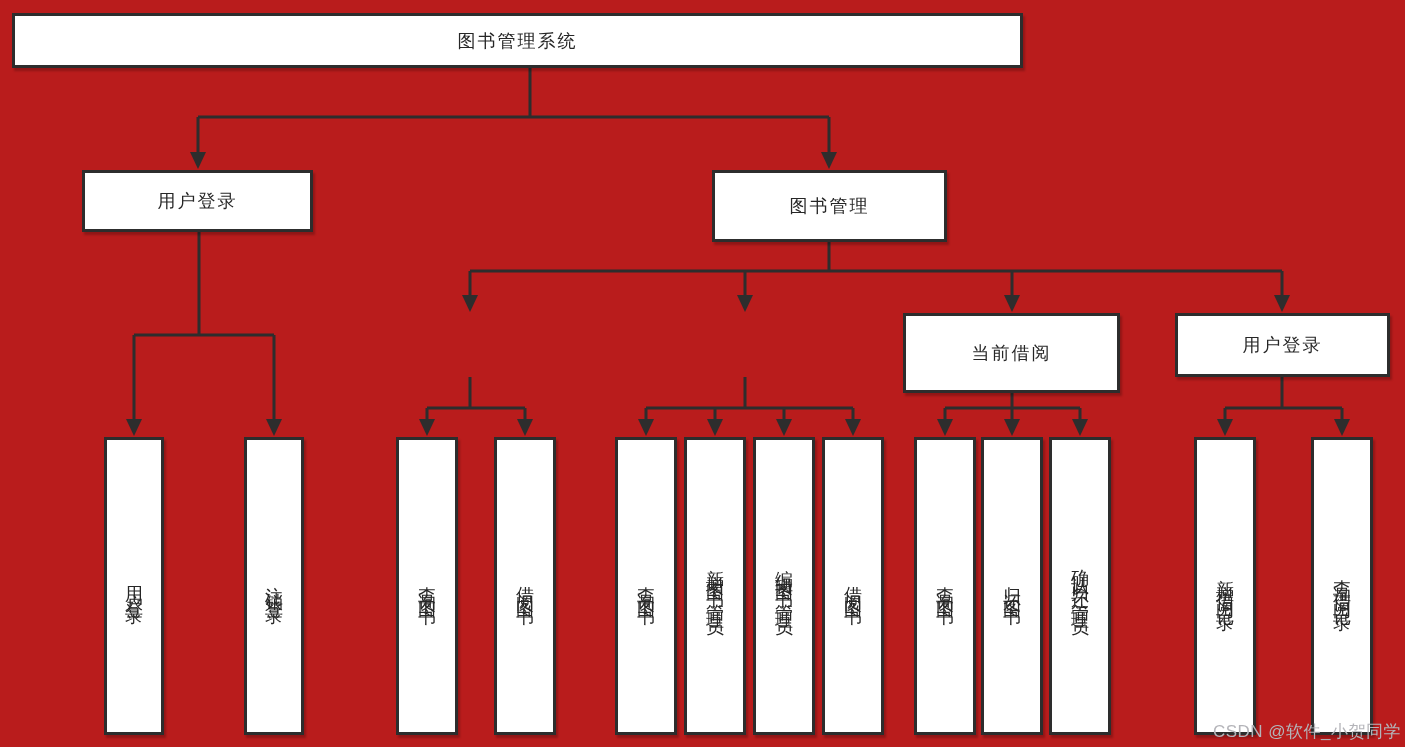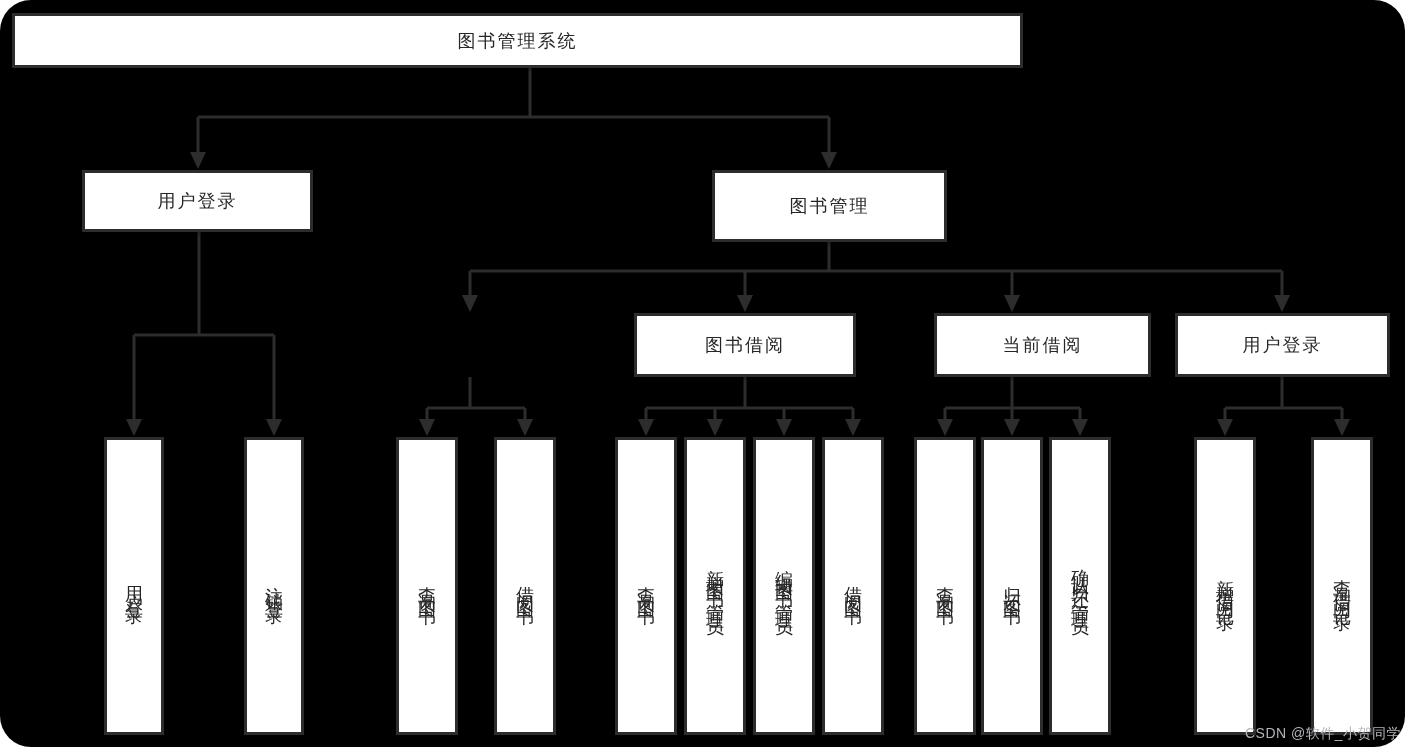--- a/index.html
+++ b/index.html
@@ -5,23 +5,22 @@
   html, body {
     margin: 0;
     padding: 0;
     background: #ffffff;
     font-family: "Liberation Sans", "DejaVu Sans", sans-serif;
   }
   .canvas {
     position: relative;
     width: 1405px;
     height: 747px;
-    background: #000000;
+    background: #b91c1c;
     overflow: hidden;
-    border-radius: 31px;
   }
   .connectors {
     position: absolute;
     left: 0;
     top: 0;
     width: 1405px;
     height: 747px;
     z-index: 1;
   }
   .node {
@@ -41,21 +40,21 @@
   .node.v {
     writing-mode: vertical-rl;
     letter-spacing: 7px;
     font-size: 18px;
   }
   .watermark {
     position: absolute;
     right: 4px;
     bottom: 4px;
     color: #b4b4b9;
-    font-size: 14px;
+    font-size: 17px;
     letter-spacing: 0.5px;
     z-index: 3;
     white-space: nowrap;
     text-align: center;
   }
 </style>
 </head>
 <body>
 
 <div class="canvas">
@@ -122,24 +121,21 @@
     <span>图书管理系统</span>
   </div>
 
   <div class="node" style="left:82px; top:170px; width:231px; height:62px;">
     <span>用户登录</span>
   </div>
   <div class="node" style="left:712px; top:170px; width:235px; height:72px;">
     <span>图书管理</span>
   </div>
 
-  <div class="node" style="left:634px; top:313px; width:222px; height:64px;">
-    <span>图书借阅</span>
-  </div>
-  <div class="node" style="left:903px; top:313px; width:217px; height:64px;margin-left:31px;">
+  <div class="node" style="left:903px; top:313px; width:217px; height:80px;">
     <span>当前借阅</span>
   </div>
   <div class="node" style="left:1175px; top:313px; width:215px; height:64px;">
     <span>用户登录</span>
   </div>
 
   <div class="node v" style="left:104px; top:437px; width:60px; height:298px;">
     <span>用户登录</span>
   </div>
   <div class="node v" style="left:244px; top:437px; width:60px; height:298px;">

